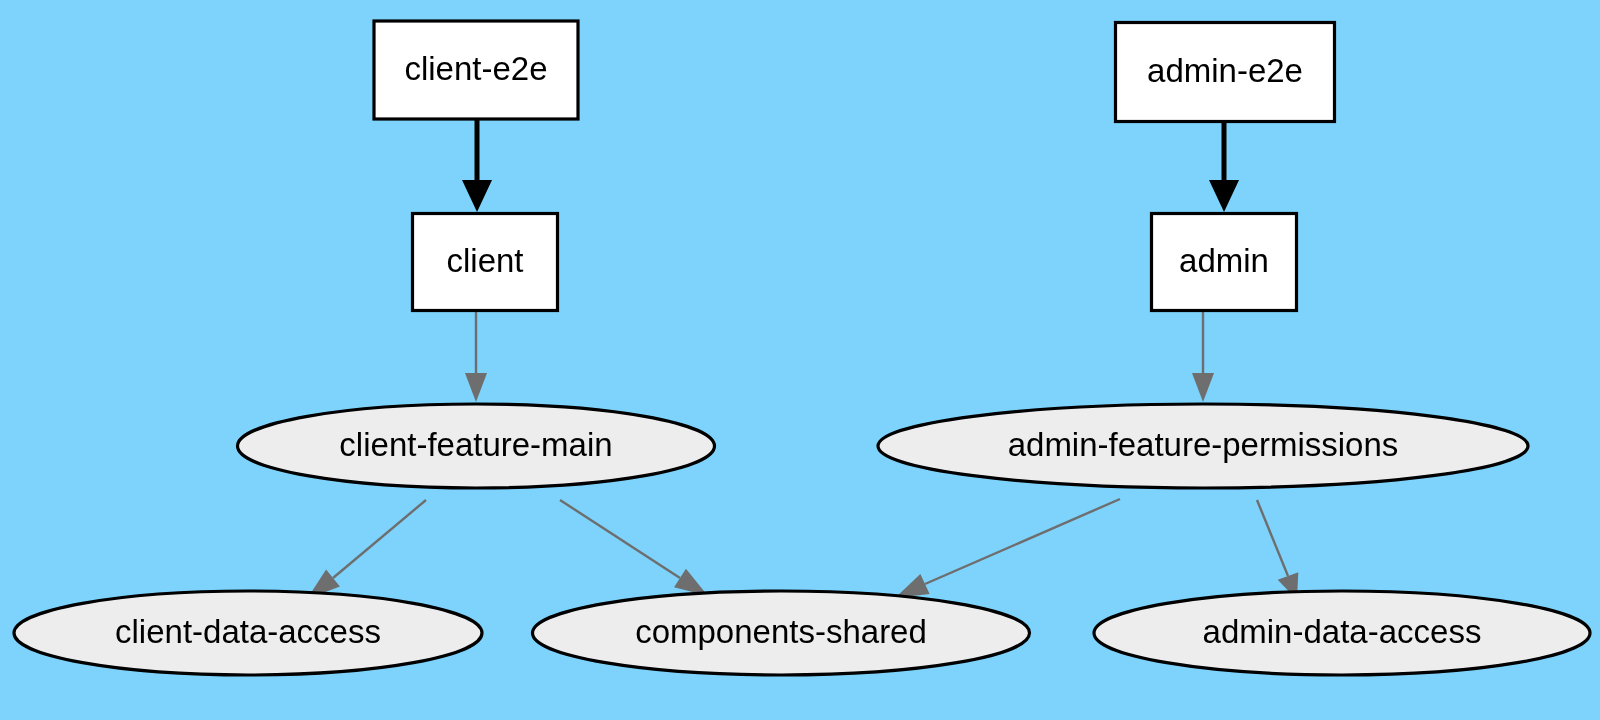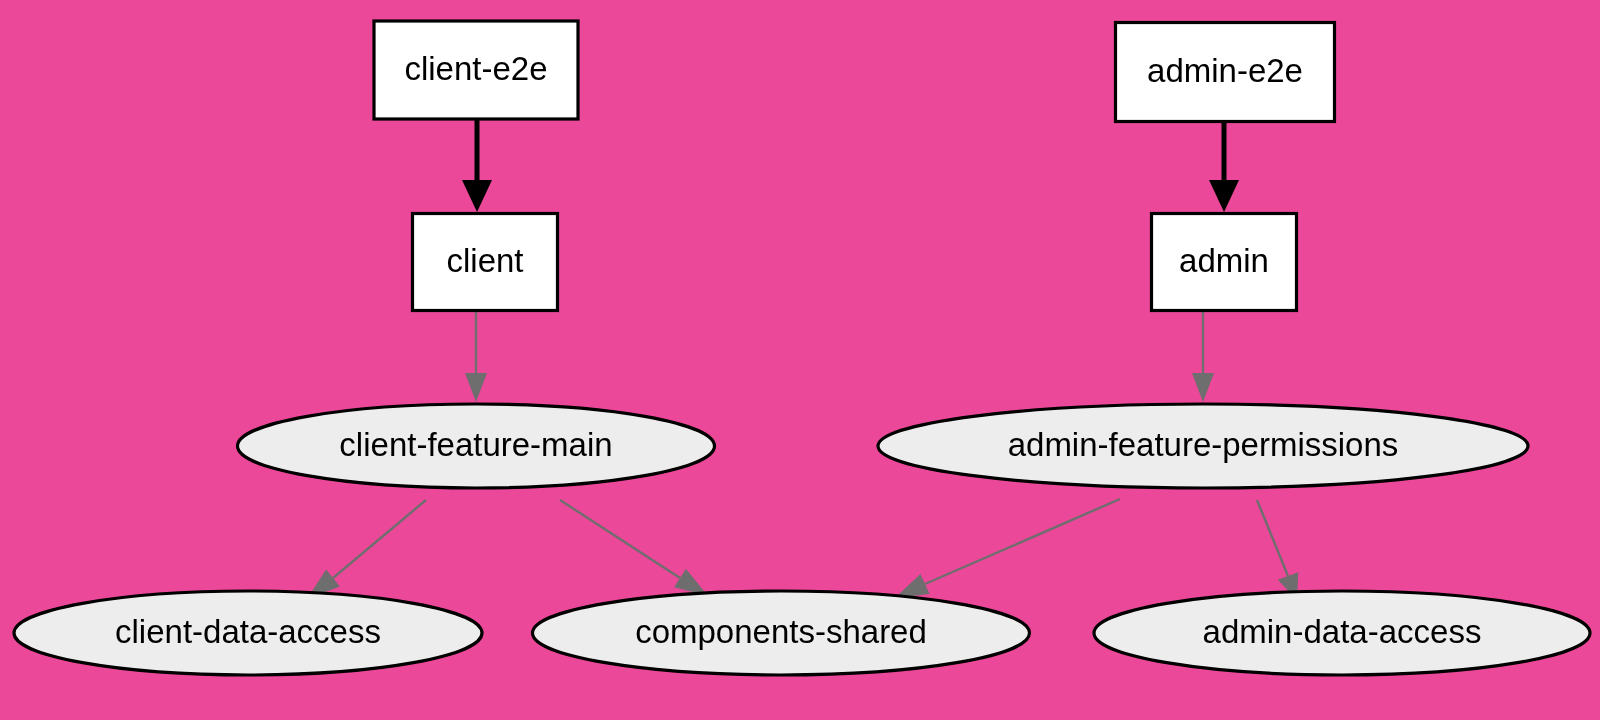--- a/index.html
+++ b/index.html
@@ -4,21 +4,21 @@
 <style>
   html, body {
     margin: 0;
     padding: 0;
     background: #ffffff;
   }
   #canvas {
     position: relative;
     width: 1600px;
     height: 720px;
-    background: #ec4899;
+    background: #7dd3fc;
     overflow: hidden;
     font-family: "Liberation Sans", sans-serif;
   }
   #graph-svg {
     position: absolute;
     top: 0;
     left: 0;
     width: 1600px;
     height: 720px;
   }

